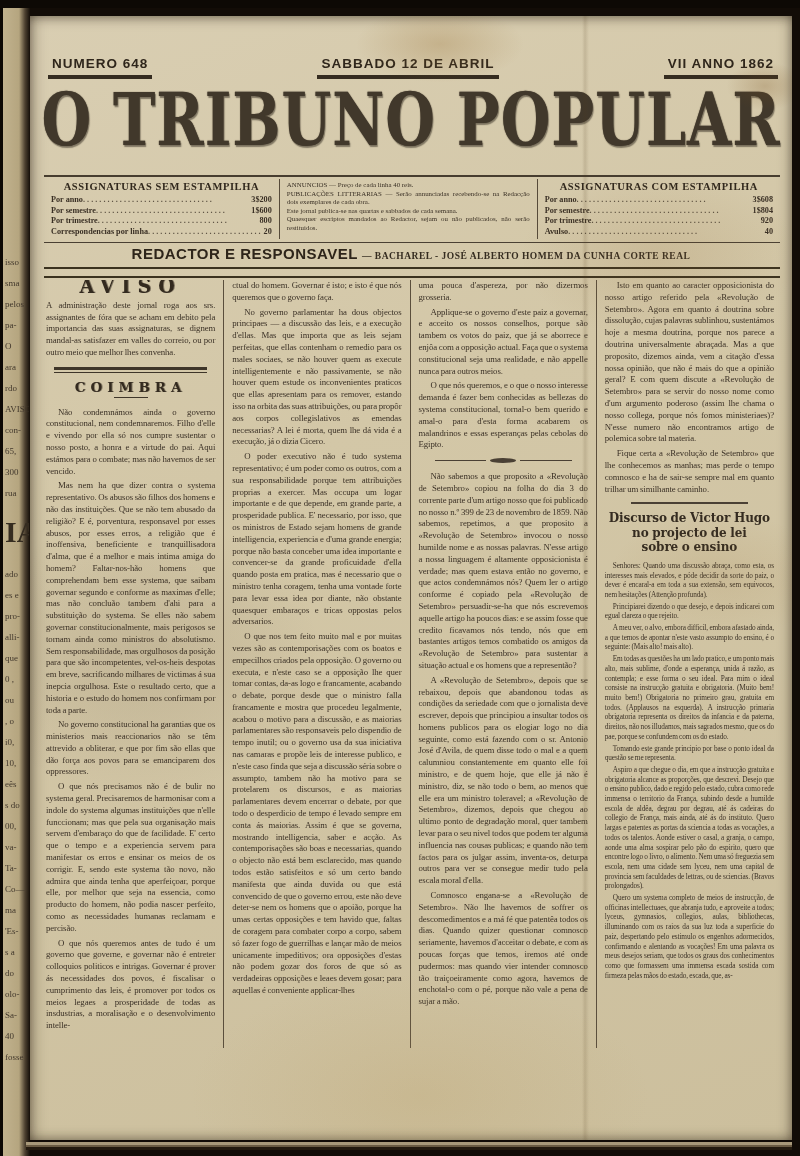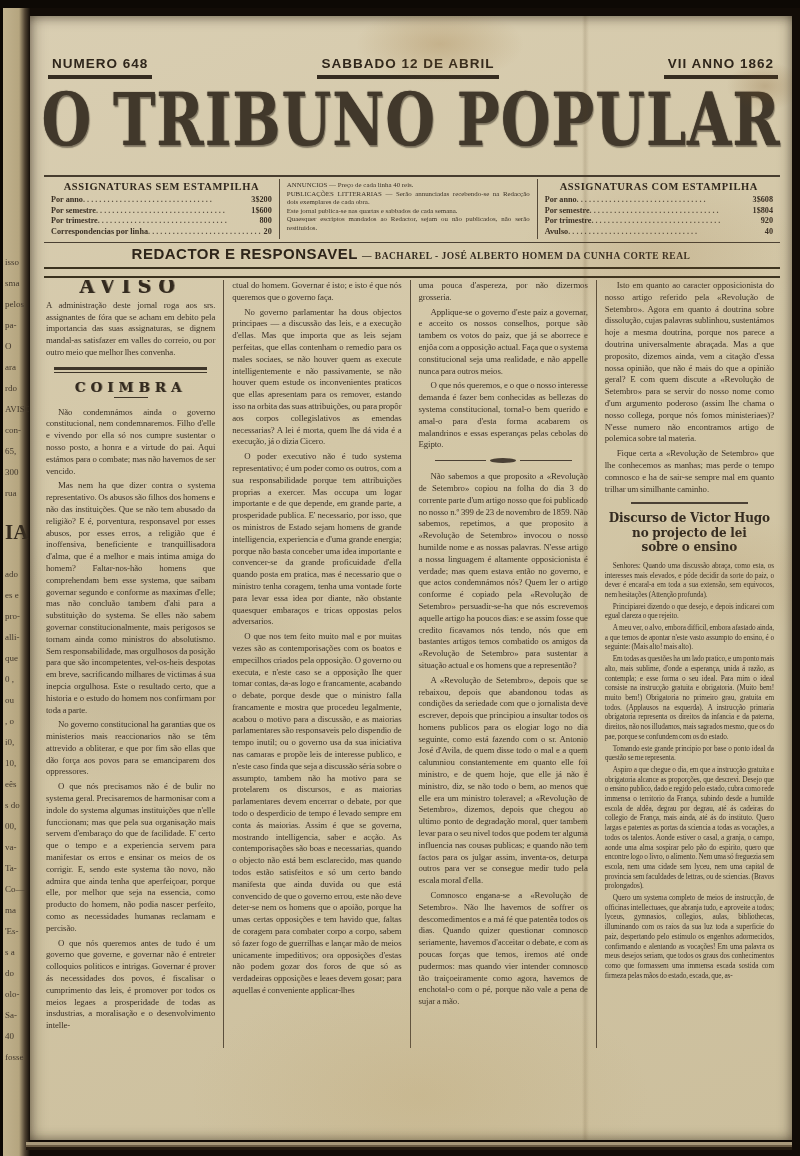--- a/index.html
+++ b/index.html
@@ -6,21 +6,21 @@
   .scene{position:relative;width:800px;height:1156px;overflow:hidden;
          background:#120c07;font-family:"Liberation Serif",serif;margin-top:8px;}
 
   
   .edge-strip{position:absolute;left:0;top:0;width:30px;height:1156px;
     background:linear-gradient(90deg,#0c0804 0px,#0c0804 3px,#c1b28e 3px,#b5a57f 19px,#4d4130 25px,#140e08 30px);
     overflow:hidden;}
   .edge-frags{position:absolute;left:5px;top:244px;width:24px;}
   .frag{display:block;height:21px;font-size:9px;line-height:21px;color:#41372b;
         white-space:nowrap;overflow:hidden;}
-  .frag.big{font-size:21px;height:60px;line-height:56px;font-weight:bold;color:#352c20;}
+  .frag.big{font-size:30px;height:60px;line-height:56px;font-weight:bold;color:#352c20;}
 
   
   .paper{position:absolute;left:30px;top:8px;width:762px;height:1124px;
     background:linear-gradient(160deg,#d9ceb2 0%,#d3c7a7 38%,#ccbf9d 100%);
     box-shadow:inset -7px 0 14px -7px rgba(40,30,18,.55),
                inset 9px 0 16px -9px rgba(40,30,18,.6),
                inset 0 8px 14px -8px rgba(40,30,18,.5),
                inset 0 -8px 14px -8px rgba(40,30,18,.4);
     overflow:hidden;color:#3b3126;}
   .stains{position:absolute;inset:0;pointer-events:none;

